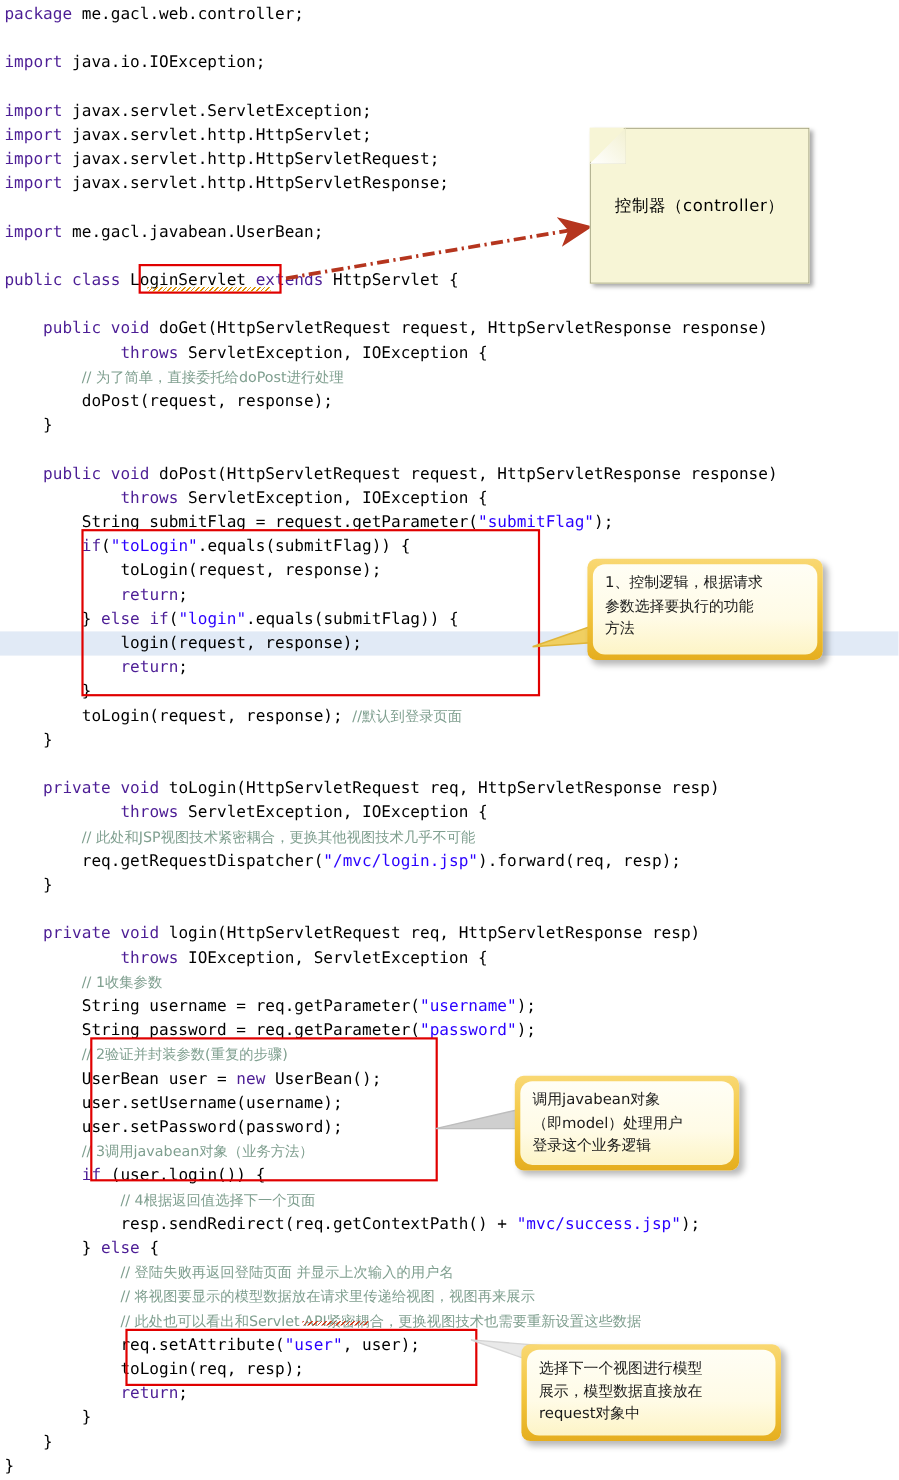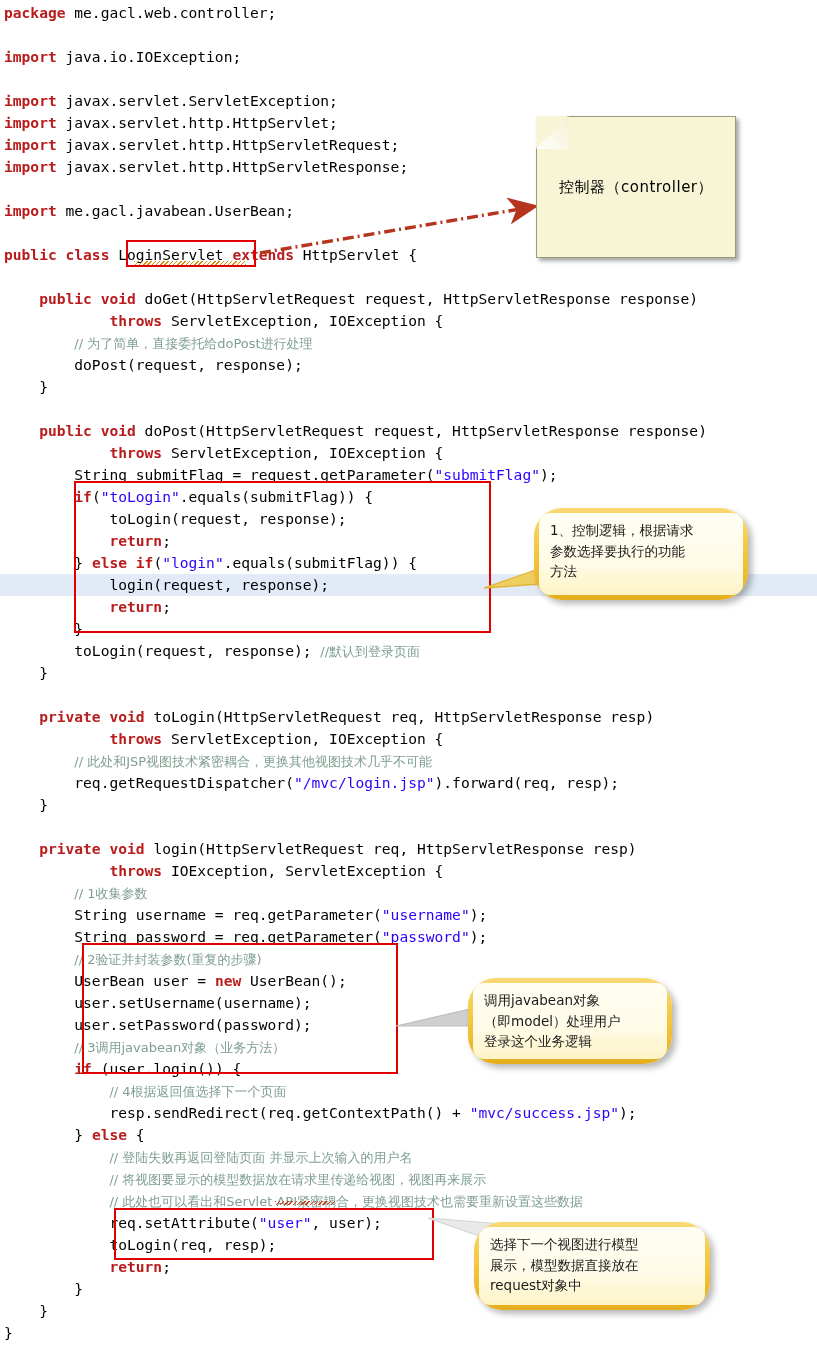--- a/index.html
+++ b/index.html
@@ -8,21 +8,21 @@
     font-family:"DejaVu Sans Mono","Liberation Mono",monospace;
   }
 
   
   #code-layer{
     position:absolute;left:0;top:0;width:817px;height:1345px;
     font-size:14.6px;line-height:22px;white-space:pre;
     color:#000000;
   }
   .ln{position:absolute;left:0;width:817px;height:22px;padding-left:4px;box-sizing:border-box;}
-  .kw{color:#b91c1c;font-weight:bold;}
+  .kw{color:#4c1d95;font-weight:normal;}
   .str{color:#2a00ff;}
   .cm{color:#7f9f8f;font-family:"DejaVu Sans","Liberation Sans",sans-serif;font-size:13px;}
   .pl{color:#000000;}
 
   
   #caret-line{
     position:absolute;left:0;width:817px;height:22px;
     background:#dce6f4;opacity:.85;
   }
 
@@ -56,21 +56,21 @@
     border-right:1px solid #9a9a7a;border-bottom:1px solid #9a9a7a;
     clip-path:polygon(0 33px,33px 33px,33px 0);
   }
   #note-controller .txt{
     position:absolute;left:0;right:0;top:0;bottom:0;
     display:flex;align-items:center;justify-content:center;
     font-family:"DejaVu Sans","Liberation Sans",sans-serif;
     font-size:15px;color:#000;letter-spacing:.5px;
   }
   .callout-ring{
-    position:absolute;border-radius:28px;
+    position:absolute;border-radius:8px;
     background:linear-gradient(180deg,#f9d873 0%,#f3c63f 50%,#e5ae1f 100%);
     box-shadow:4px 4px 6px rgba(0,0,0,.28);
   }
   .callout-inner{
     position:absolute;left:5px;top:5px;right:5px;bottom:5px;border-radius:11px;
     background:linear-gradient(180deg,#fffef5 0%,#fffbe6 60%,#fdf4c6 100%);
     font-family:"DejaVu Sans","Liberation Sans",sans-serif;
     font-size:13.5px;line-height:20.5px;color:#1a1a1a;
     padding:7px 8px 0 11px;box-sizing:border-box;white-space:pre-line;
   }

